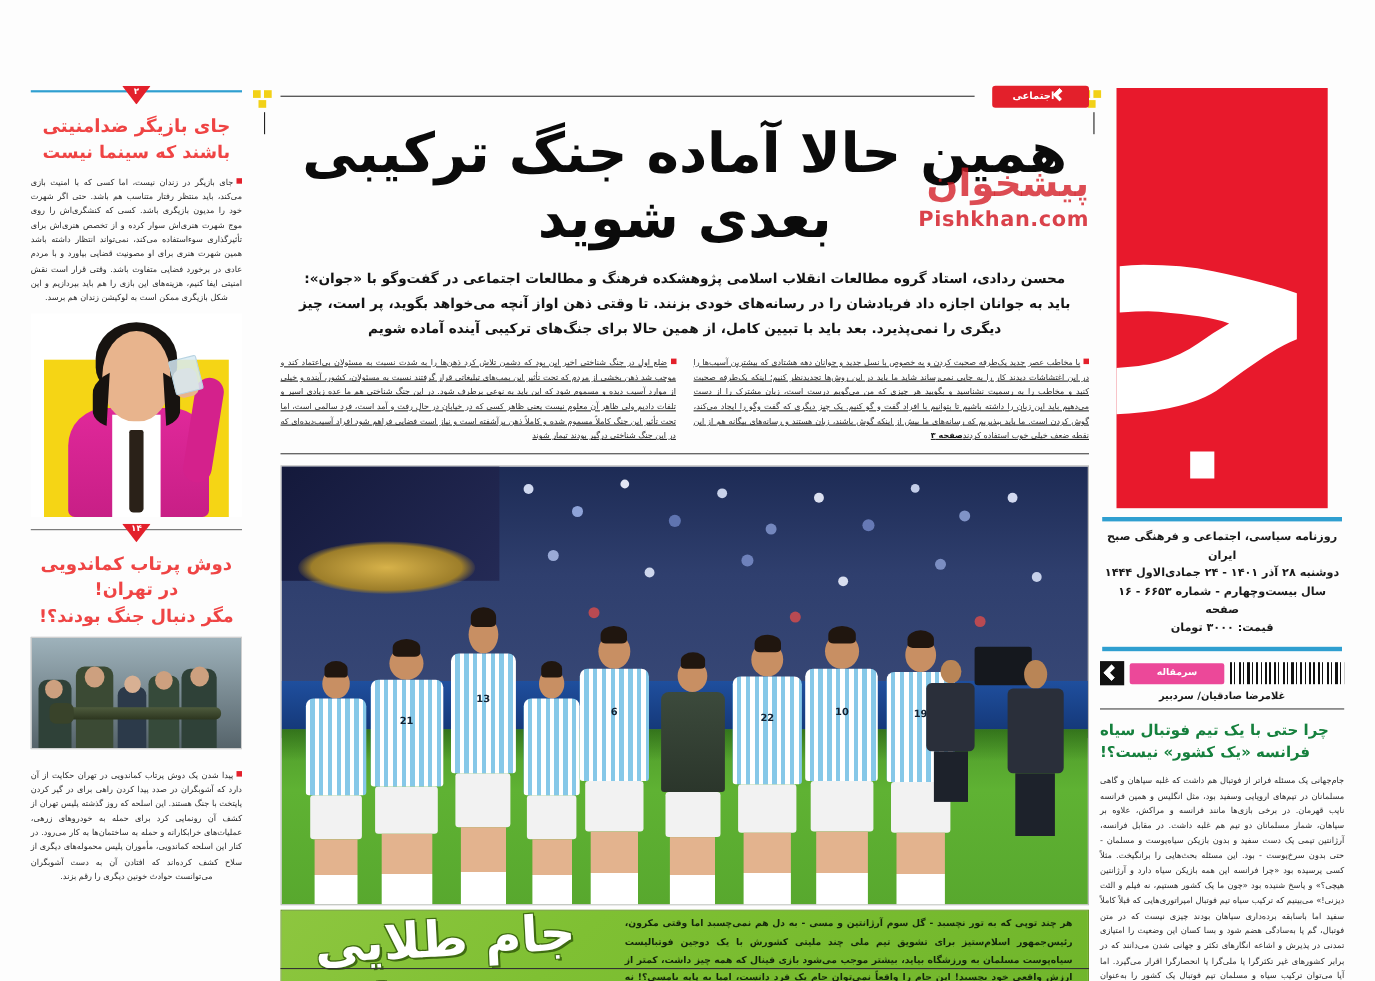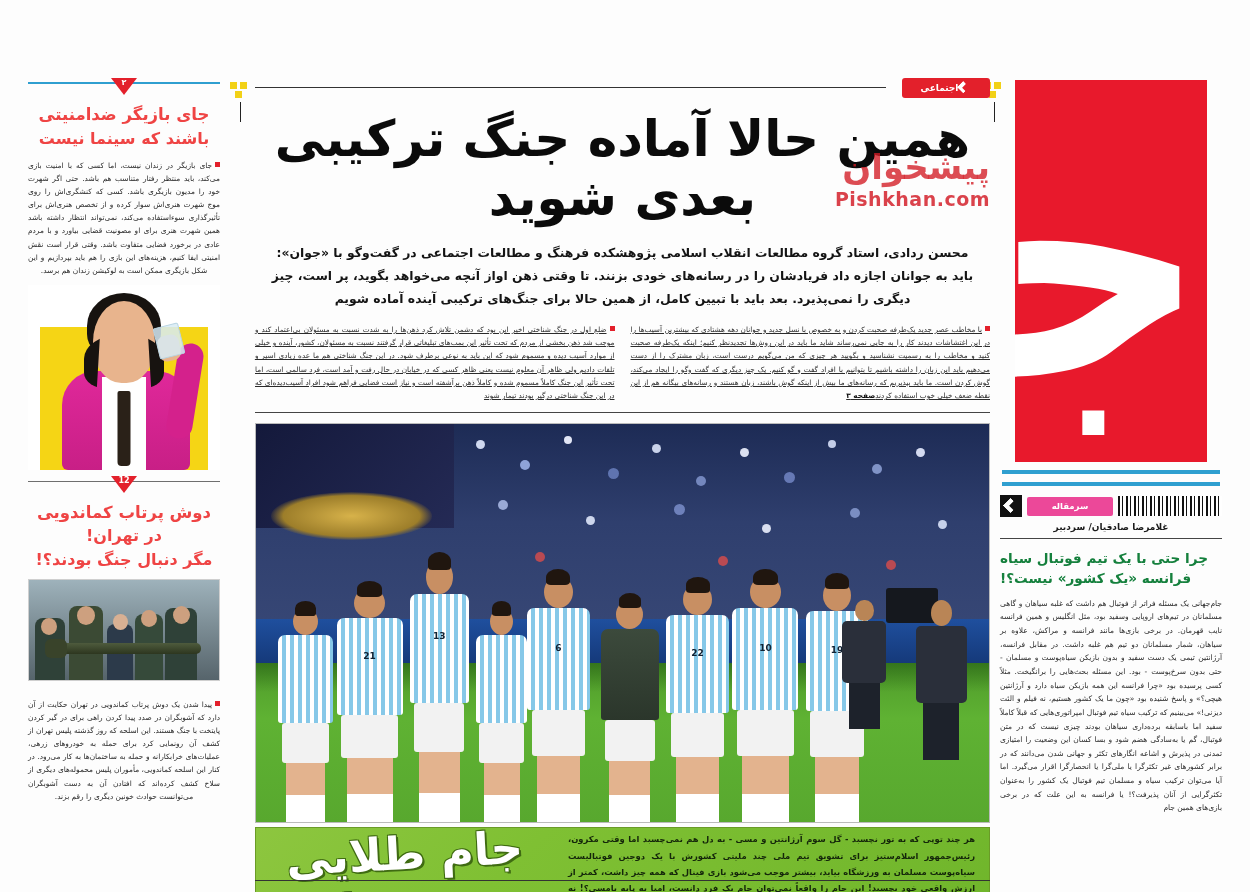--- a/index.html
+++ b/index.html
@@ -355,21 +355,21 @@
       <div class="hair"></div>
       <div class="head"></div>
       <div class="scarf"></div>
       <div class="arm"></div>
       <div class="hand"></div>
       <div class="glass"></div>
     </div>
 
     <div class="pagemark" style="margin-top:4px;">
       <div class="rule grey"></div>
-      <div class="tri">12</div>
+      <div class="tri">۱۴</div>
     </div>
     <div class="side-title">دوش پرتاب کماندویی</div>
     <div class="side-title two" style="margin-top:-7px;">در تهران!</div>
     <div class="side-title two" style="margin-top:-7px;">مگر دنبال جنگ بودند؟!</div>
 
     <div class="side-photo photo-military">
       <div class="sky"></div>
       <div class="crowdfig" style="left:6px;width:30px;height:62px;"></div>
       <div class="face" style="left:12px;top:38px;width:16px;height:17px;"></div>
       <div class="crowdfig" style="left:40px;width:34px;height:74px;background:#3b4a34;"></div>
@@ -543,20 +543,26 @@
   <div class="bottom-rule"></div>
 
   <div class="right-col">
 
     <div class="logo-box">
       <div class="glyph">جوان</div>
     </div>
 
     <div class="blue-rule"></div>
 
+    <div class="masthead-info">
+      <div>روزنامه سیاسی، اجتماعی و فرهنگی صبح ایران</div>
+      <div>دوشنبه ۲۸ آذر ۱۴۰۱ - ۲۴ جمادی‌الاول ۱۴۴۴</div>
+      <div>سال بیست‌وچهارم - شماره ۶۶۵۳ - ۱۶ صفحه</div>
+      <div>قیمت: ۳۰۰۰ تومان</div>
+    </div>
 
     <div class="blue-rule"></div>
 
     <div class="editorial-row">
       <div class="sq"></div>
       <div class="sarmaghale">سرمقاله</div>
       <div class="barcode"></div>
     </div>
 
     <div class="editor-name">غلامرضا صادقیان/ سردبیر</div>

